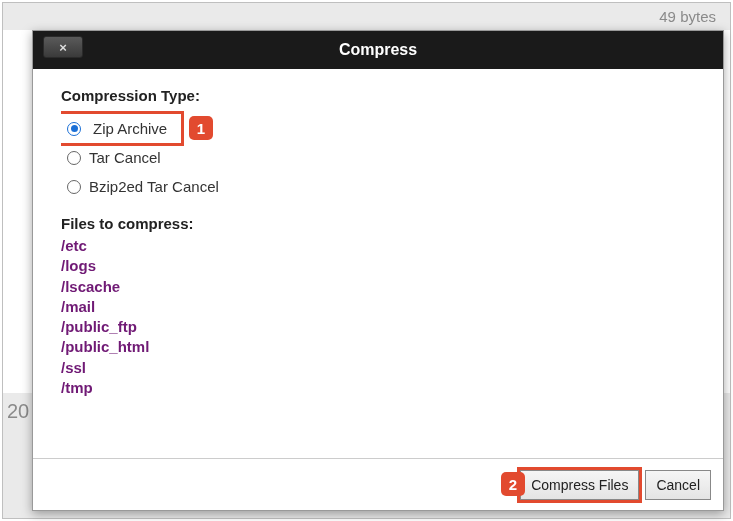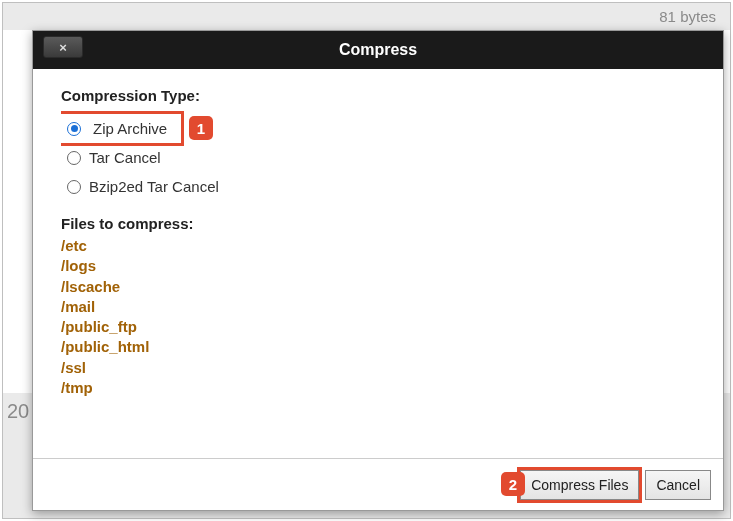--- a/index.html
+++ b/index.html
@@ -132,21 +132,21 @@
   }
   .radio-circle.checked .radio-dot { display: block; }
 
   .file-list {
     margin-top: 14px;
   }
   .file-list .section-label { margin-bottom: 4px; }
   .file-line {
     font-weight: bold;
     font-size: 15px;
-    color: #a16207;
+    color: #701a75;
     line-height: 1.35;
   }
 
   .footer {
     flex: 0 0 auto;
     border-top: 1px solid #ccc;
     height: 52px;
     display: flex;
     align-items: center;
     justify-content: flex-end;
@@ -182,21 +182,21 @@
     z-index: 50;
   }
 </style>
 </head>
 <body>
 
 <div class="outer-frame">
   <div class="bg-strip bg-row1"></div>
   <div class="bg-strip bg-row2"></div>
   <div class="bg-strip bg-row3"></div>
-  <div class="bg-bytes">81 bytes</div>
+  <div class="bg-bytes">49 bytes</div>
   <div class="bg-twenty">20</div>
 
   <div class="dialog">
     <div class="titlebar">
       <div class="close-btn">
         <span>×</span>
       </div>
       <div class="titlebar-title">Compress</div>
     </div>
 

